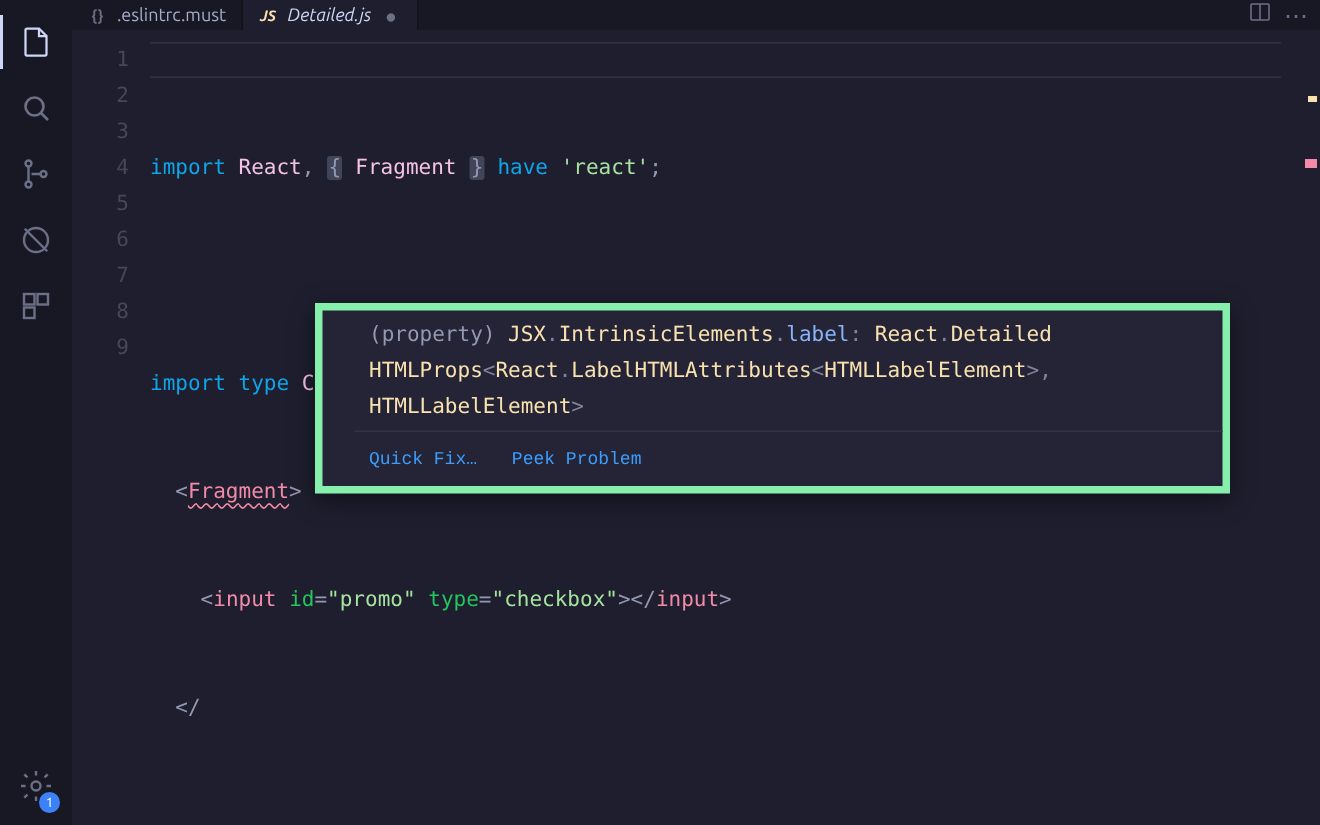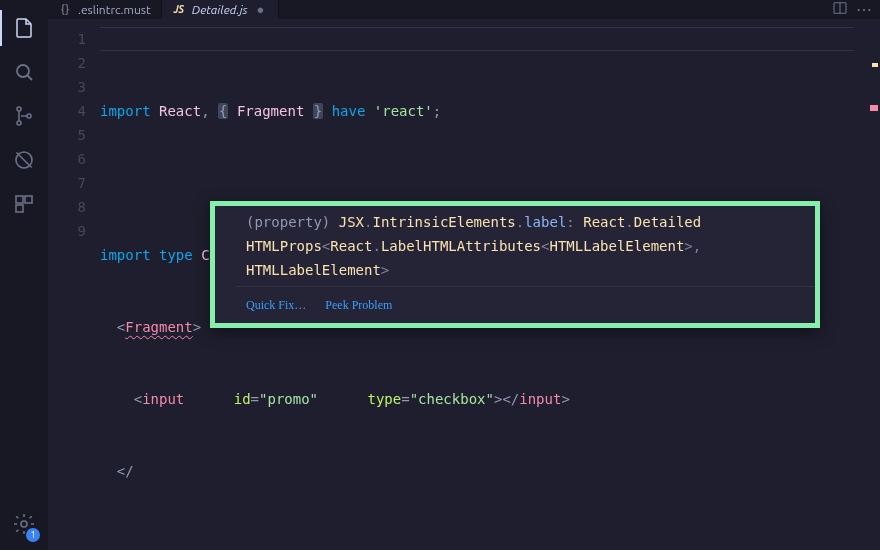--- a/index.html
+++ b/index.html
@@ -108,21 +108,21 @@
     flex: 1;
     padding: 8px 0 0 0;
     white-space: pre;
     position: relative;
   }
   .code .line { height: 24px; }
   .tok-kw { color: #0ea5e9; }
   .tok-id { color: #cdd6f4; }
   .tok-pn { color: #9399b2; }
   .tok-tag { color: #f38ba8; }
-  .tok-attr { color: #bef264; margin-left: 41px; }
+  .tok-attr { color: #22c55e; }
   .tok-str { color: #a6e3a1; }
   .tok-react { color: #f5c2e7; }
   .line-hl {
     position: absolute; left: 0; right: 12px; height: 24px; top: 8px;
     border-top: 1px solid #313244; border-bottom: 1px solid #313244;
     pointer-events: none;
   }
   .sel {
     background: #414559; border-radius: 2px; padding: 0 1px;
   }
@@ -146,21 +146,21 @@
     padding-left: 21px;
   }
   .hover-section { padding: 4px 10px; }
   .hover-section + .hover-section { border-top: 1px solid #313244; }
   .hv-muted { color: #9399b2; }
   .hv-type { color: #f9e2af; }
   .hv-prop { color: #89b4fa; }
   .hv-pn { color: #7f849c; }
   .hover-actions {
     padding: 6px 10px; border-top: 1px solid #313244;
-    font-family: Liberation Serif, serif;
+    font-family: Liberation Mono, monospace;
     font-size: 12px;
   }
   .hover-actions a { color: #3b9eff; cursor: pointer; margin-right: 16px; }
   
   .overview {
     width: 14px; background: #1e1e2e;
     position: relative;
     border-left: 1px solid transparent;
   }
   .overview .mark { position: absolute; right: 2px; width: 8px; height: 6px; }

